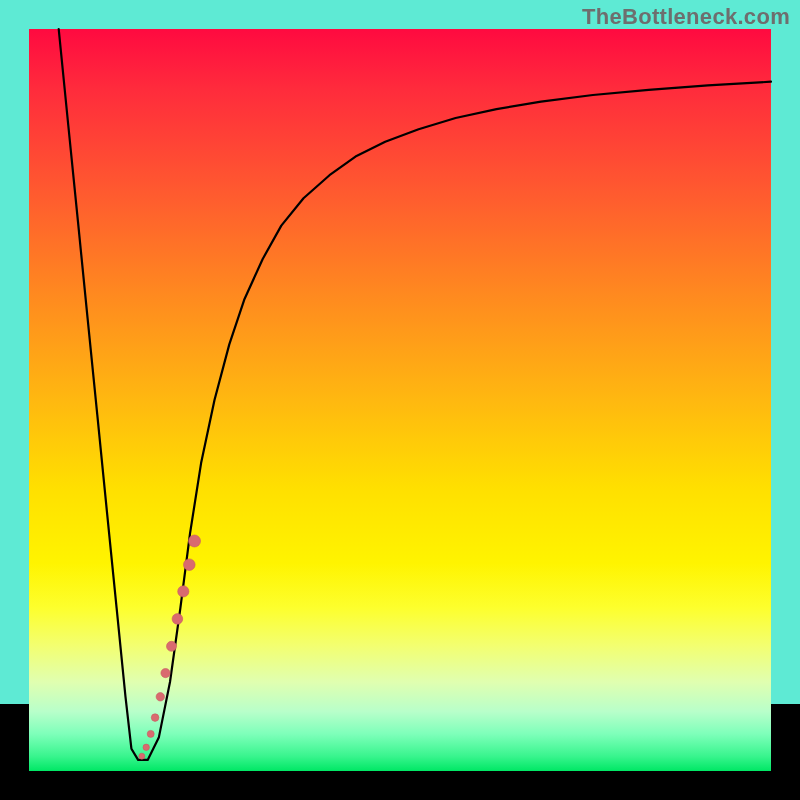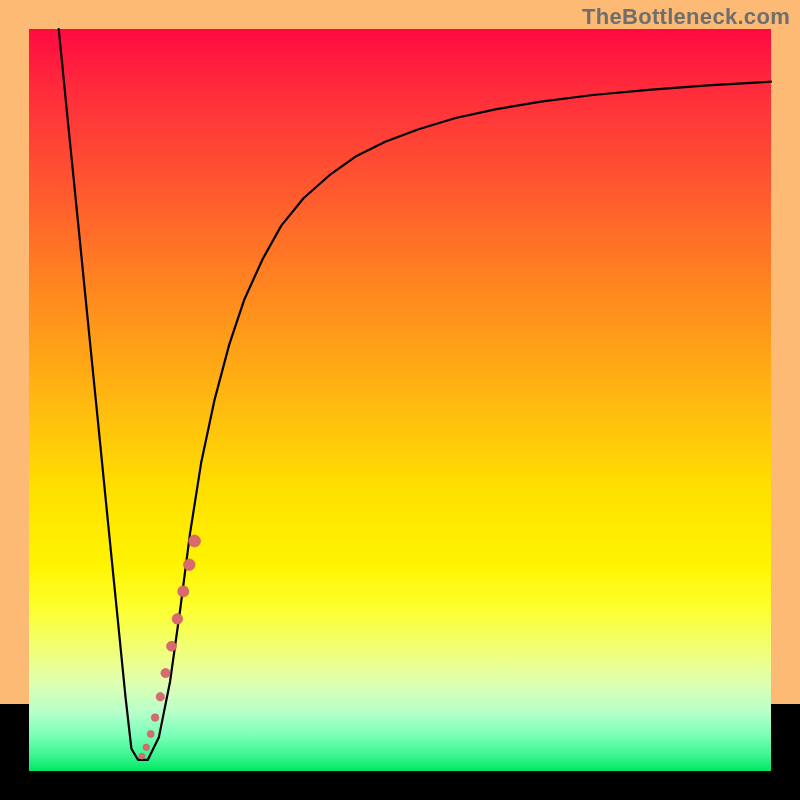--- a/index.html
+++ b/index.html
@@ -10,21 +10,21 @@
     background: #000;
     overflow: hidden;
     font-family: Arial, Helvetica, sans-serif;
   }
   .frame {
     position: absolute;
     left: 0;
     top: 0;
     width: 800px;
     height: 704px;
-    background: #fdba74;
+    background: #5eead4;
   }
   .plot {
     position: absolute;
     left: 29px;
     top: 29px;
     width: 742px;
     height: 742px;
     background: linear-gradient(to bottom,
       #ff0a40 0%,
       #ff2b3c 8%,

